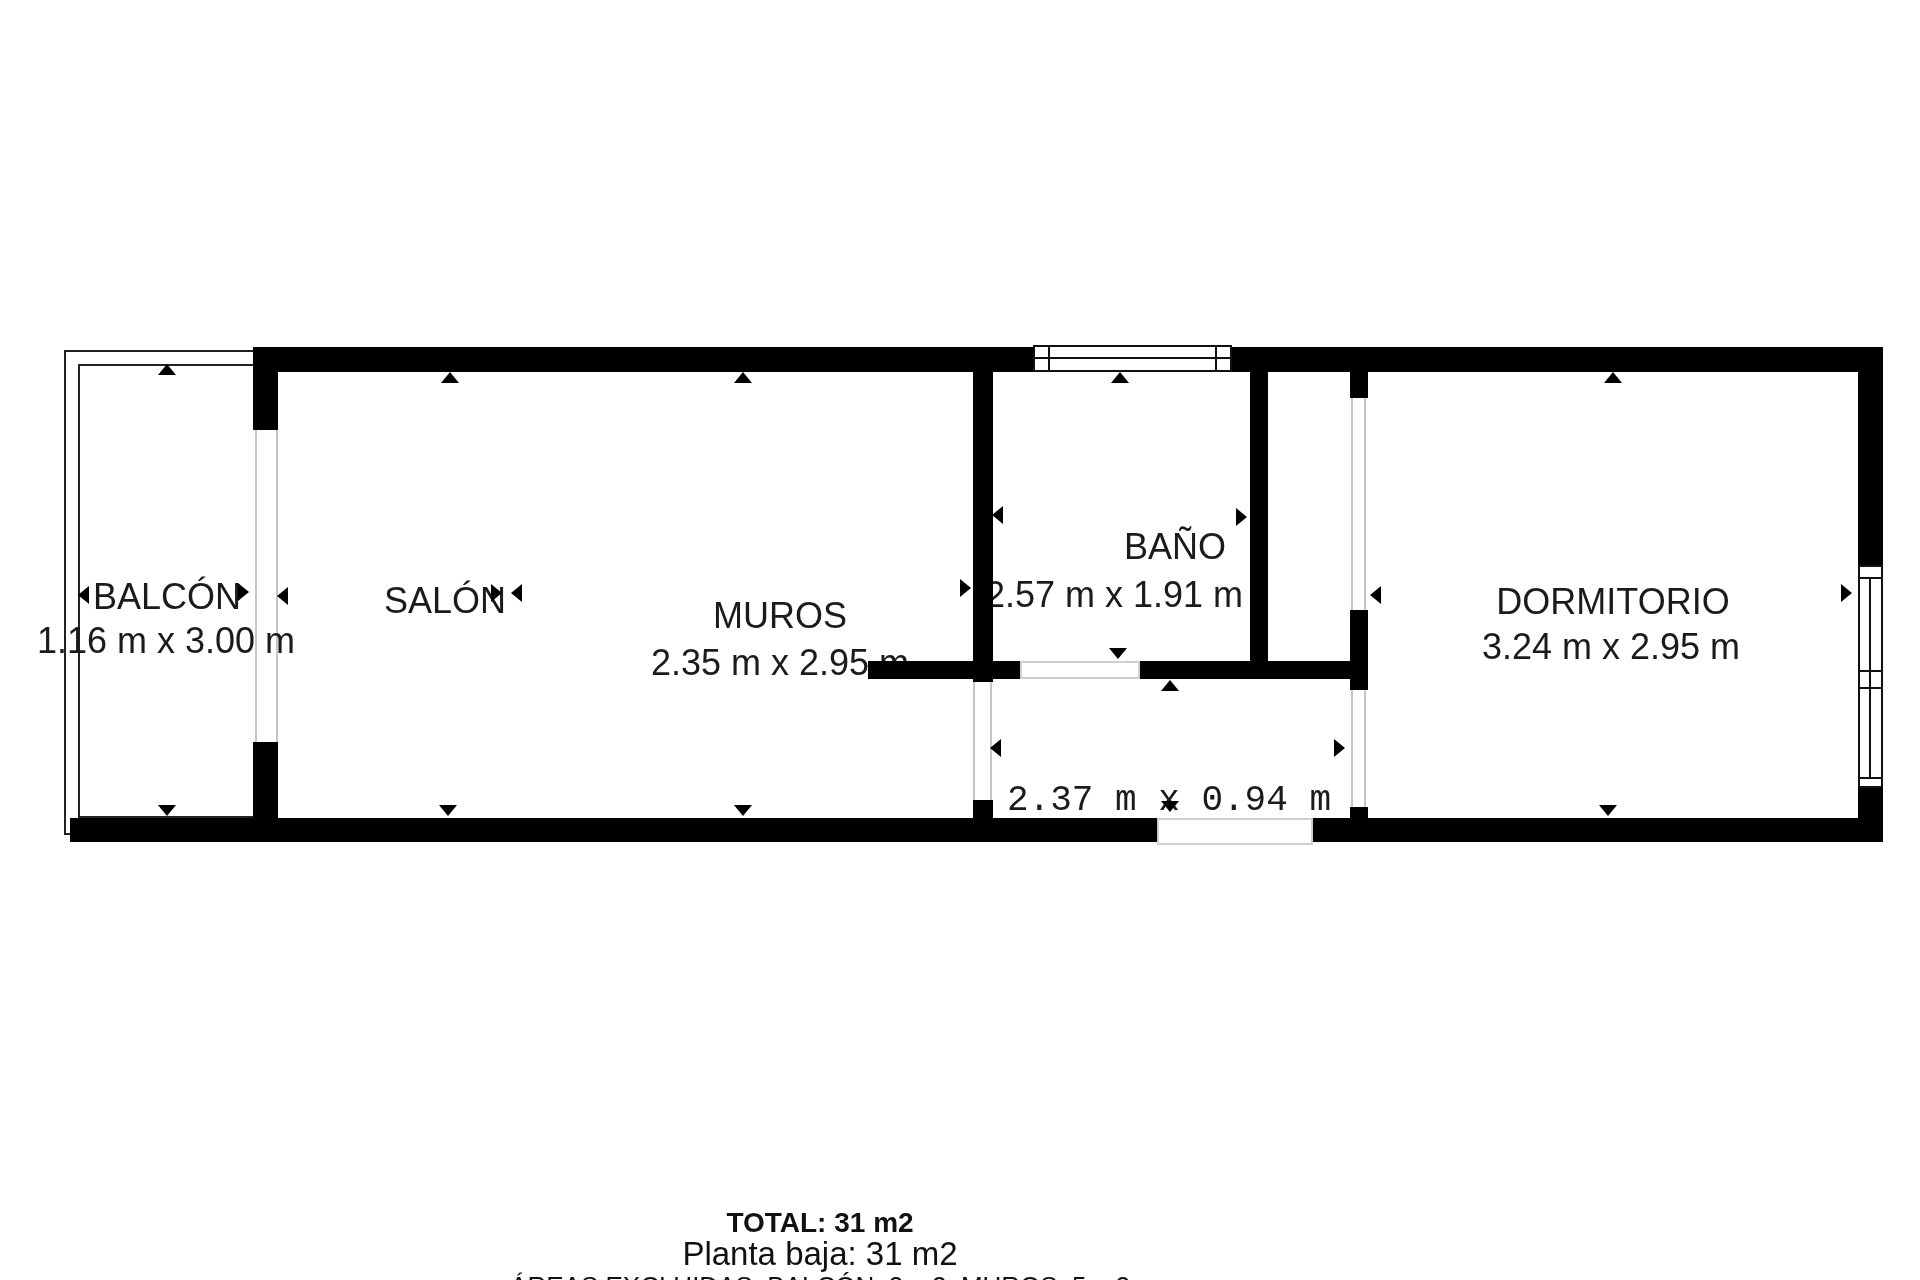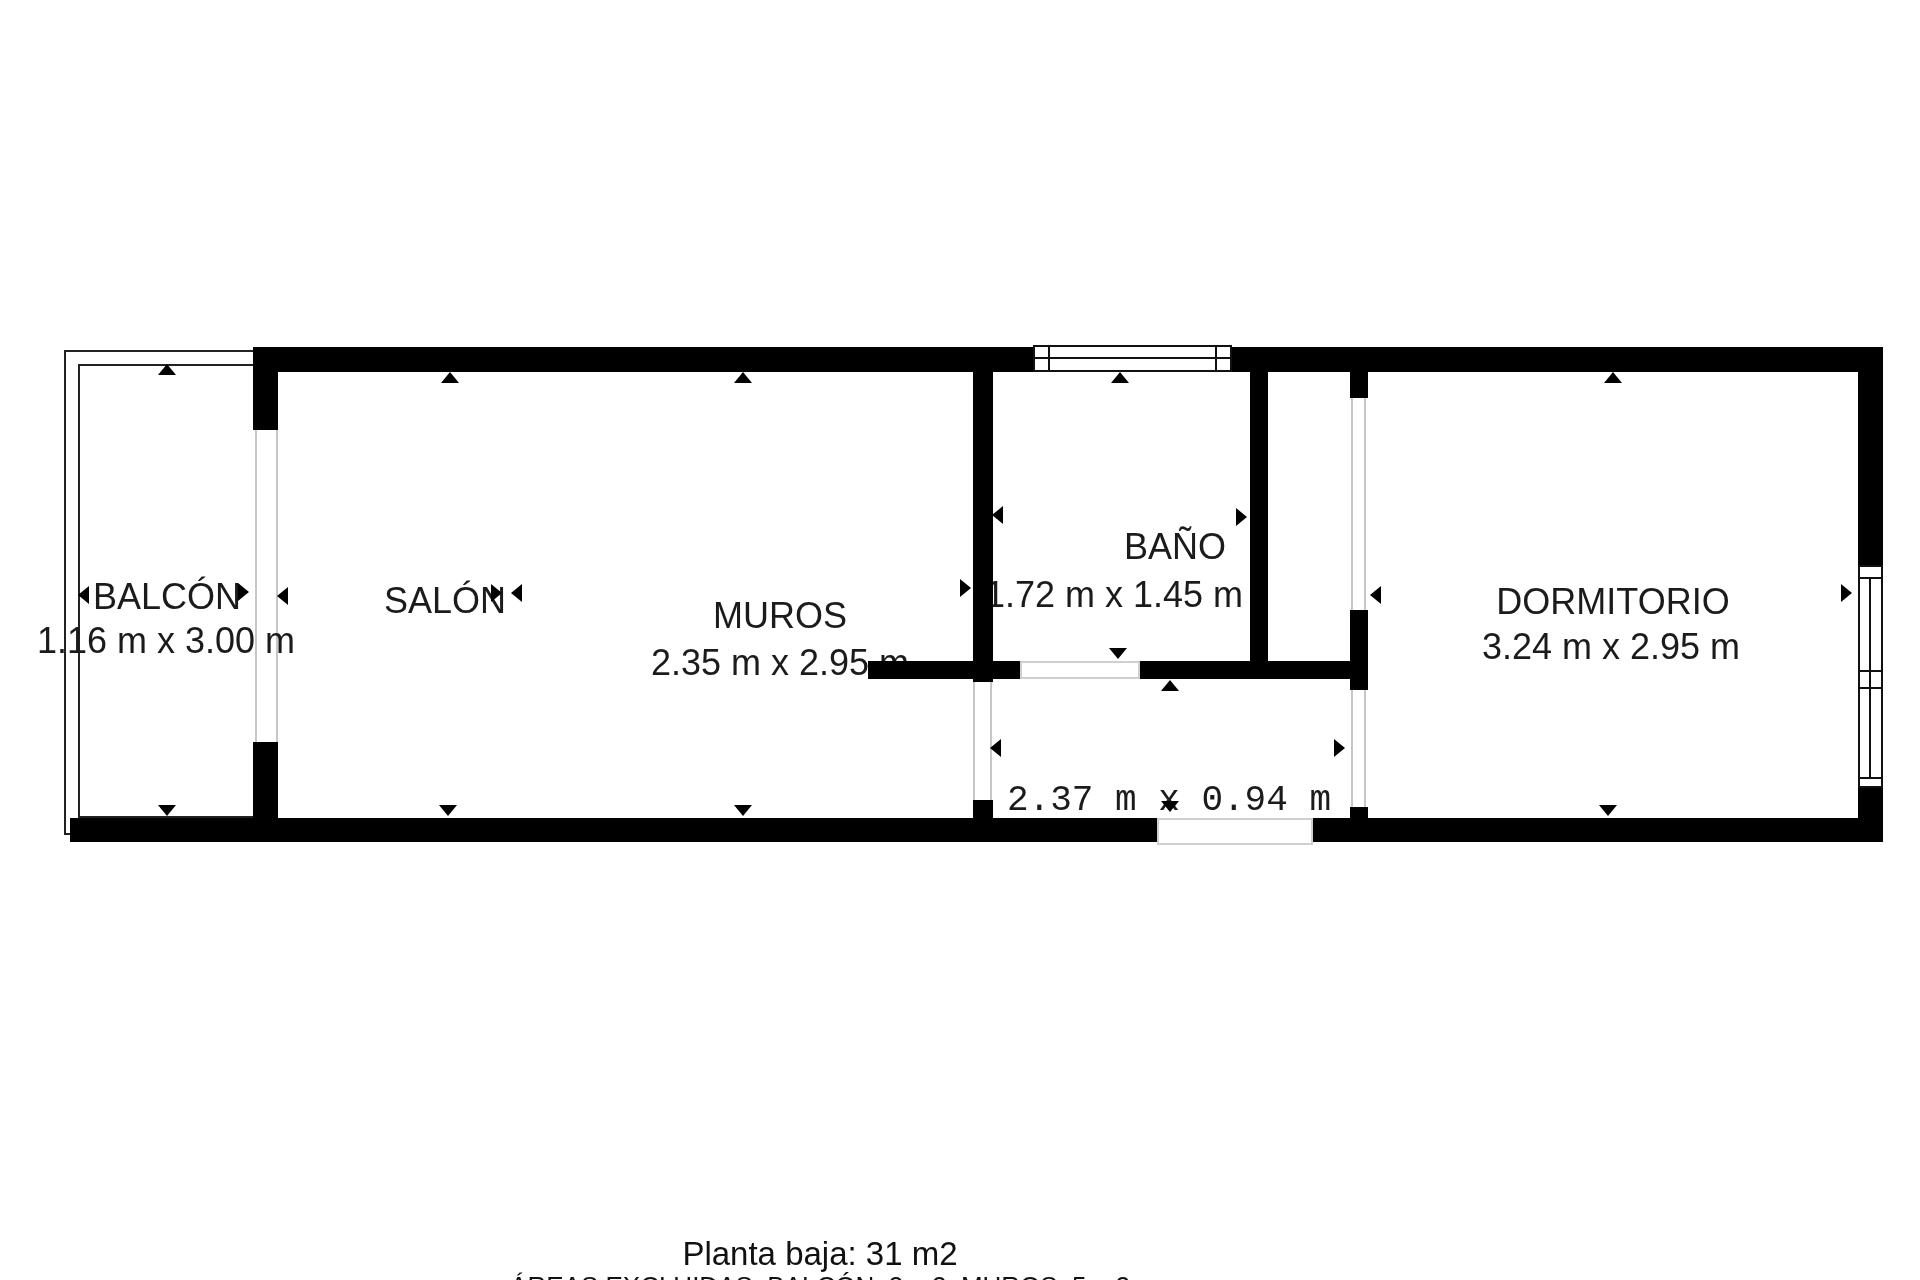--- a/index.html
+++ b/index.html
@@ -107,23 +107,24 @@
 
   <div class="room-name" style="left:167px;top:573px;">BALCÓN</div>
   <div class="room-dims" style="left:166px;top:617px;">1.16 m x 3.00 m</div>
 
   <div class="room-name" style="left:445px;top:577px;">SALÓN</div>
 
   <div class="room-name" style="left:780px;top:592px;">MUROS</div>
   <div class="room-dims" style="left:780px;top:639px;">2.35 m x 2.95 m</div>
 
   <div class="room-name" style="left:1175px;top:523px;">BAÑO</div>
-  <div class="room-dims" style="left:1114px;top:571px;">1.72 m x 1.45 m</div>
+  <div class="room-dims" style="left:1114px;top:571px;">2.57 m x 1.91 m</div>
 
   <div class="room-dims" style="left:1169px;top:777px;font-family:Liberation Mono, monospace;">2.37 m x 0.94 m</div>
 
   <div class="room-name" style="left:1613px;top:578px;">DORMITORIO</div>
   <div class="room-dims" style="left:1611px;top:623px;">3.24 m x 2.95 m</div>
 
+  <div class="summary summary-total">TOTAL: 31 m2</div>
   <div class="summary summary-floor">Planta baja: 31 m2</div>
   <div class="summary summary-excluded">ÁREAS EXCLUIDAS: BALCÓN: 3 m2, MUROS: 5 m2</div>
 
 </div>
 
 </body></html>

